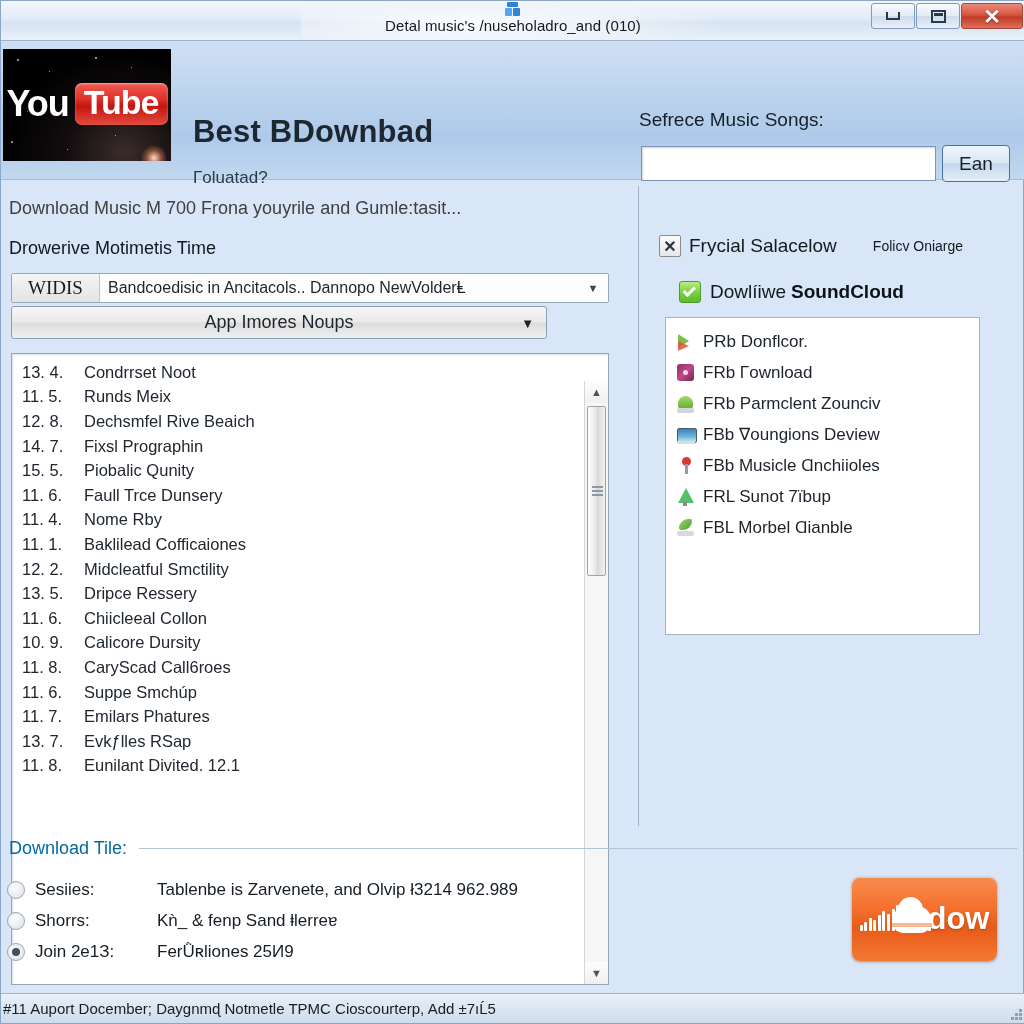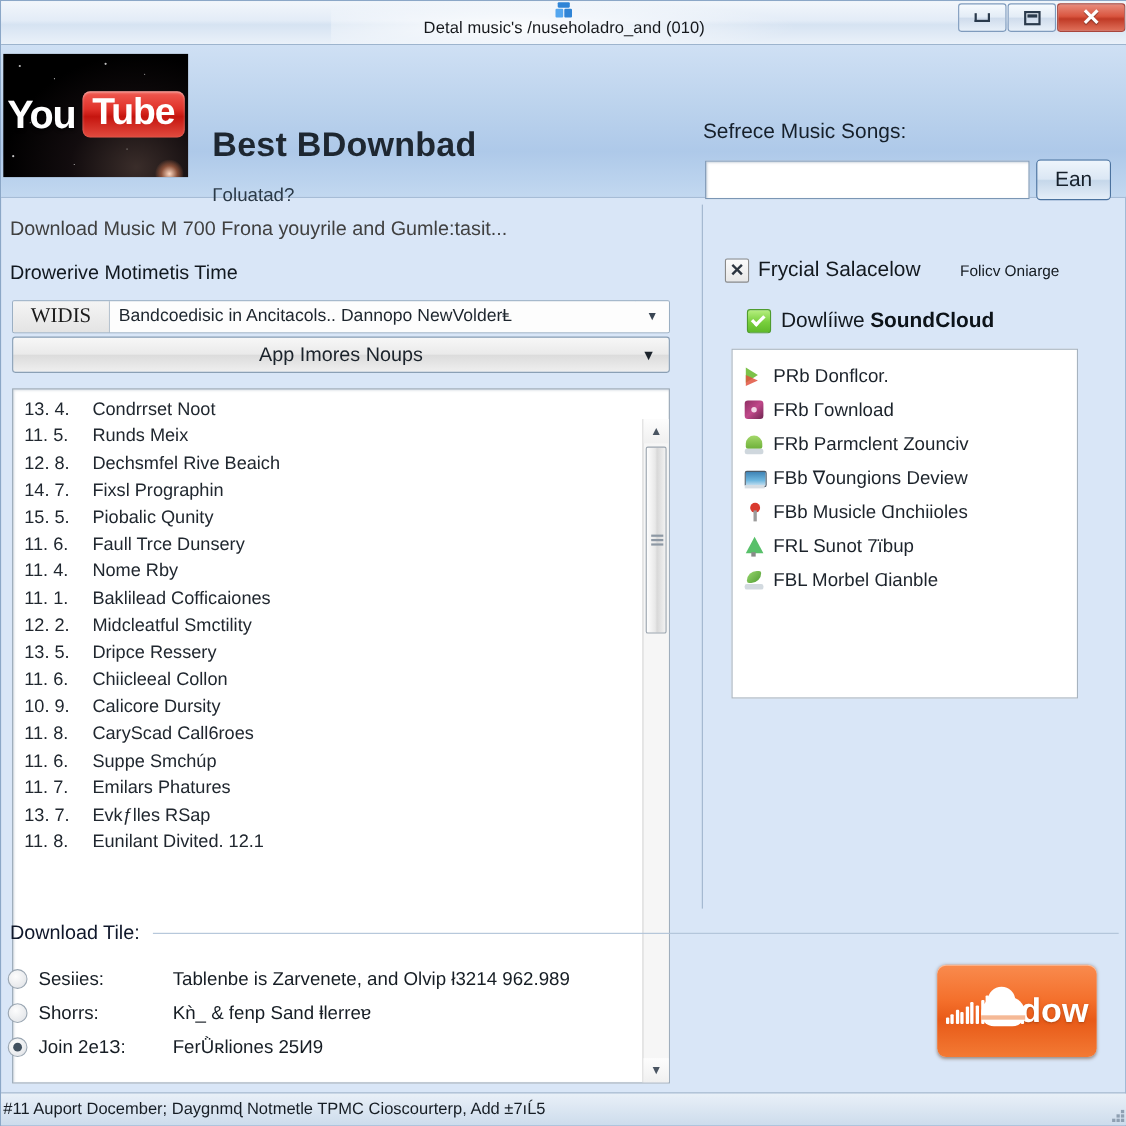--- a/index.html
+++ b/index.html
@@ -139,21 +139,21 @@
   .combo-val {
     flex: 1; display: flex; align-items: center; padding-left: 8px;
     background:#fdfdfd; font-size: 16px; color: #1d252d; white-space: nowrap; overflow: hidden;
   }
   .combo-arrow {
     width: 30px; display:flex;align-items:center;justify-content:center;
     background:#fdfdfd; color: #3a4654; font-size: 11px;
   }
 
   .combo2 {
-    position: absolute; left: 10px; top: 125px; width: 598px; height: 33px;
+    position: absolute; left: 10px; top: 125px; width: 536px; height: 33px;
     border: 1px solid #8ba0b5; border-radius: 3px;
     background: linear-gradient(to bottom,#f7f7f7 0%,#eaeaea 48%,#dcdcdc 52%,#efefef 100%);
     display:flex;align-items:center;justify-content:center; position:absolute;
   }
   .combo2-label { font-size: 18px; color: #1b232b; }
   .combo2-arrow { position:absolute; right: 12px; top: 50%; transform: translateY(-50%);
                   color:#1b232b; font-size: 13px; }
 
   
   .listbox {
@@ -253,21 +253,21 @@
   .ico-tree::before{content:"";position:absolute;left:3px;top:1px;border-left:8px solid transparent;
      border-right:8px solid transparent;border-bottom:15px solid #58c06a;}
   .ico-tree::after{content:"";position:absolute;left:8px;top:15px;width:4px;height:4px;background:#8a8a8a;}
   .ico-leaf::before{content:"";position:absolute;left:4px;top:1px;width:13px;height:11px;border-radius:9px 2px 9px 2px;
      background:linear-gradient(135deg,#9ad96f 0%,#4e9a31 100%);}
   .ico-leaf::after{content:"";position:absolute;left:2px;top:13px;width:17px;height:5px;border-radius:2px;background:#d3dae0;}
 
   
   .bottom { position: absolute; left: 0; top: 825px; width: 1024px; height: 170px; }
   .dl-title-row { position:absolute; left: 8px; top: 12px; width: 1008px; display:flex; align-items:center; }
-  .dl-title { font-size: 18px; color: #0f172a; white-space: nowrap; }
+  .dl-title { font-size: 18px; color: #0369a1; white-space: nowrap; }
   .dl-rule { flex: 1; height: 1px; background: #b0c3d8; margin-left: 12px; }
 
   .radio-rows { position: absolute; left: 6px; top: 48px; }
   .radio-row { display: flex; align-items: center; height: 31px; }
   .radio {
     width: 18px; height: 18px; border-radius: 50%; flex:0 0 18px;
     border: 1px solid #9aa6b2; margin-right: 10px;
     background: radial-gradient(circle at 40% 35%, #fdfdfd 0%, #e7e9ec 70%, #d2d6db 100%);
     position: relative;
   }

